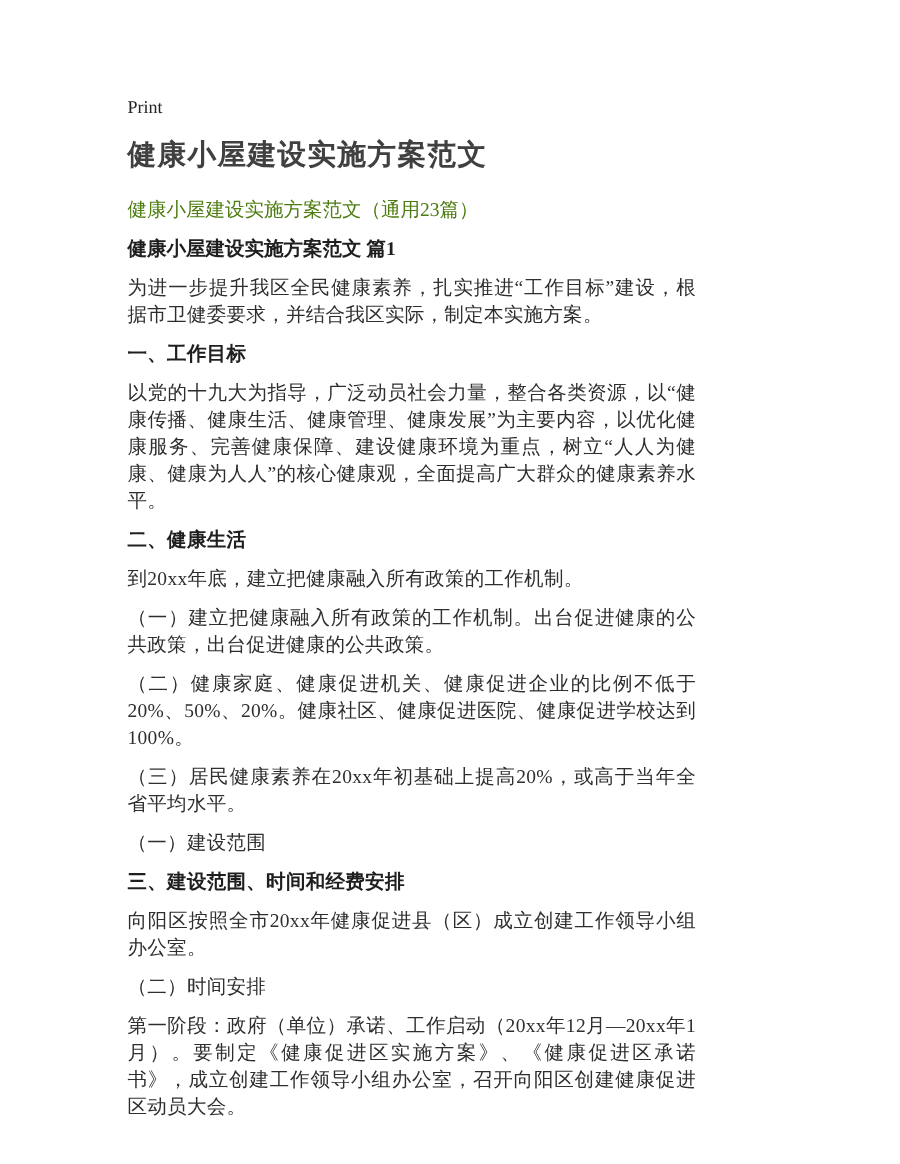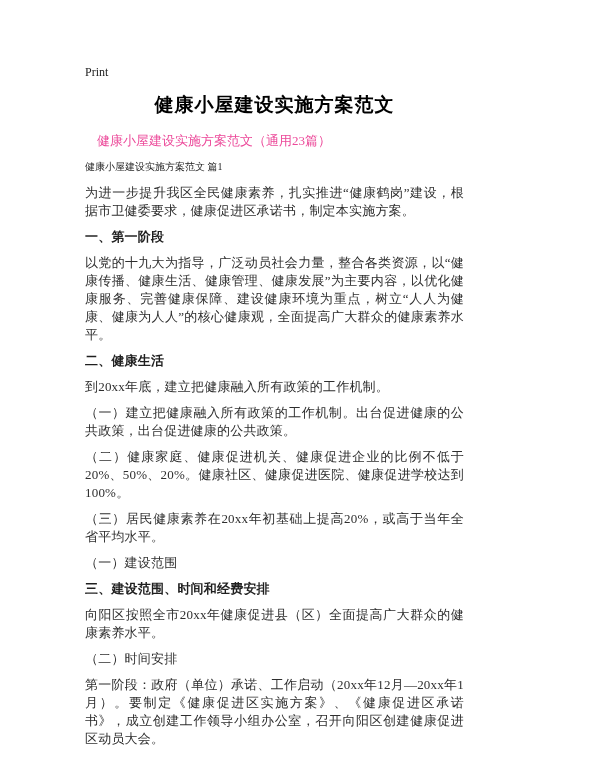--- a/index.html
+++ b/index.html
@@ -25,35 +25,34 @@
     display: inline-block;
     font-size: 12px;
     color: #222222;
     margin: 0 0 14px 0;
     text-decoration: none;
     cursor: pointer;
   }
   .doc-title {
     font-size: 19px;
     font-weight: bold;
-    color: #000000;
-    text-align: center;
+    color: #404040;
     letter-spacing: 1px;
     line-height: 22px;
     margin: 0 0 16px 0;
   }
   .doc-subtitle {
     font-size: 13px;
     line-height: 18px;
-    margin: 0 0 8px 12px;
-    color: #ec4899;
+    margin: 0 0 8px 0;
+    color: #4d7c0f;
   }
   .doc-heading-1 {
-    font-size: 10px;
-    font-weight: normal;
+    font-size: 13px;
+    font-weight: bold;
     color: #1f1f1f;
     line-height: 18px;
     margin: 8px 0;
   }
   .doc-block {
     font-size: 13px;
     line-height: 18px;
     margin: 8px 0;
     text-align: justify;
     letter-spacing: 0.2px;
@@ -71,28 +70,28 @@
   <div class="content">
 
     <a class="print-link">Print</a>
 
     <div class="doc-title">健康小屋建设实施方案范文</div>
 
     <div class="doc-subtitle">健康小屋建设实施方案范文（通用23篇）</div>
 
     <div class="doc-heading-1">健康小屋建设实施方案范文 篇1</div>
 
-    <div class="doc-block">为进一步提升我区全民健康素养，扎实推进“健康鹤岗”建设，根据市卫健委要求，健康促进区承诺书，制定本实施方案。</div>
-    <div class="doc-block heading">一、第一阶段</div>
+    <div class="doc-block">为进一步提升我区全民健康素养，扎实推进“工作目标”建设，根据市卫健委要求，并结合我区实际，制定本实施方案。</div>
+    <div class="doc-block heading">一、工作目标</div>
     <div class="doc-block">以党的十九大为指导，广泛动员社会力量，整合各类资源，以“健康传播、健康生活、健康管理、健康发展”为主要内容，以优化健康服务、完善健康保障、建设健康环境为重点，树立“人人为健康、健康为人人”的核心健康观，全面提高广大群众的健康素养水平。</div>
     <div class="doc-block heading">二、健康生活</div>
     <div class="doc-block">到20xx年底，建立把健康融入所有政策的工作机制。</div>
     <div class="doc-block">（一）建立把健康融入所有政策的工作机制。出台促进健康的公共政策，出台促进健康的公共政策。</div>
     <div class="doc-block">（二）健康家庭、健康促进机关、健康促进企业的比例不低于20%、50%、20%。健康社区、健康促进医院、健康促进学校达到100%。</div>
     <div class="doc-block">（三）居民健康素养在20xx年初基础上提高20%，或高于当年全省平均水平。</div>
     <div class="doc-block">（一）建设范围</div>
     <div class="doc-block heading">三、建设范围、时间和经费安排</div>
-    <div class="doc-block">向阳区按照全市20xx年健康促进县（区）全面提高广大群众的健康素养水平。</div>
+    <div class="doc-block">向阳区按照全市20xx年健康促进县（区）成立创建工作领导小组办公室。</div>
     <div class="doc-block">（二）时间安排</div>
     <div class="doc-block">第一阶段：政府（单位）承诺、工作启动（20xx年12月—20xx年1月）。要制定《健康促进区实施方案》、《健康促进区承诺书》，成立创建工作领导小组办公室，召开向阳区创建健康促进区动员大会。</div>
 
   </div>
 </div>
 
 </body></html>

